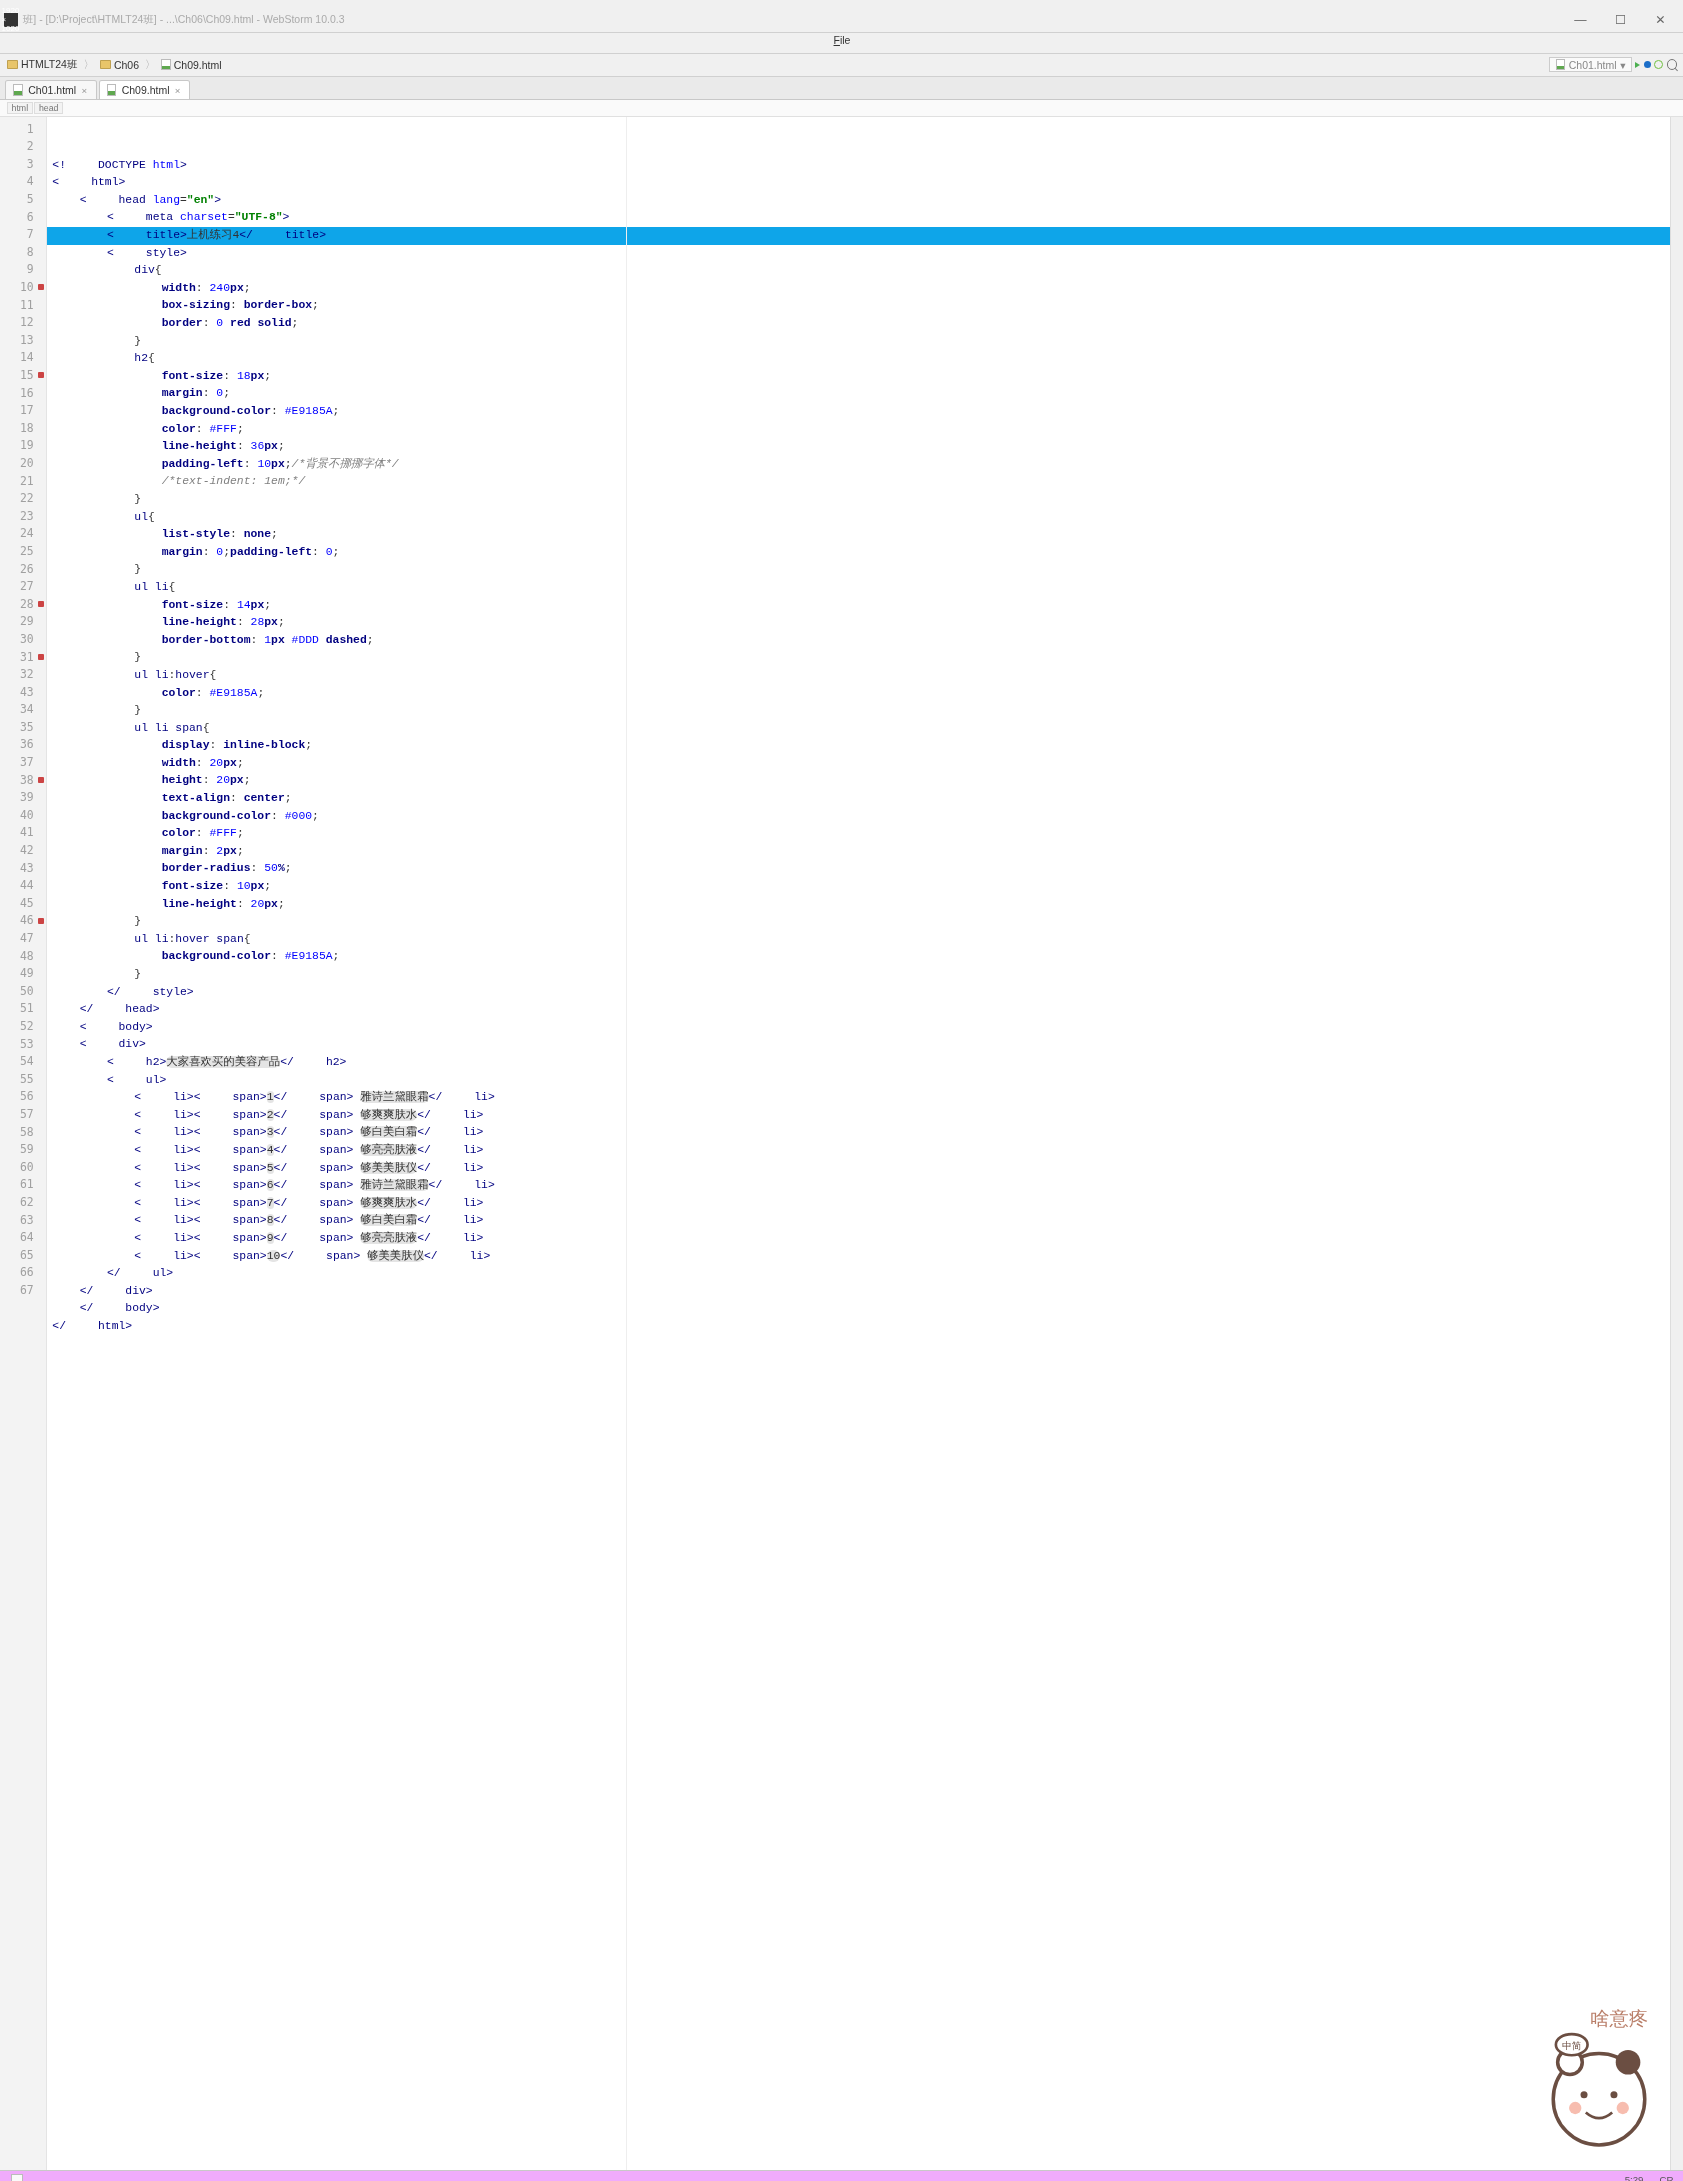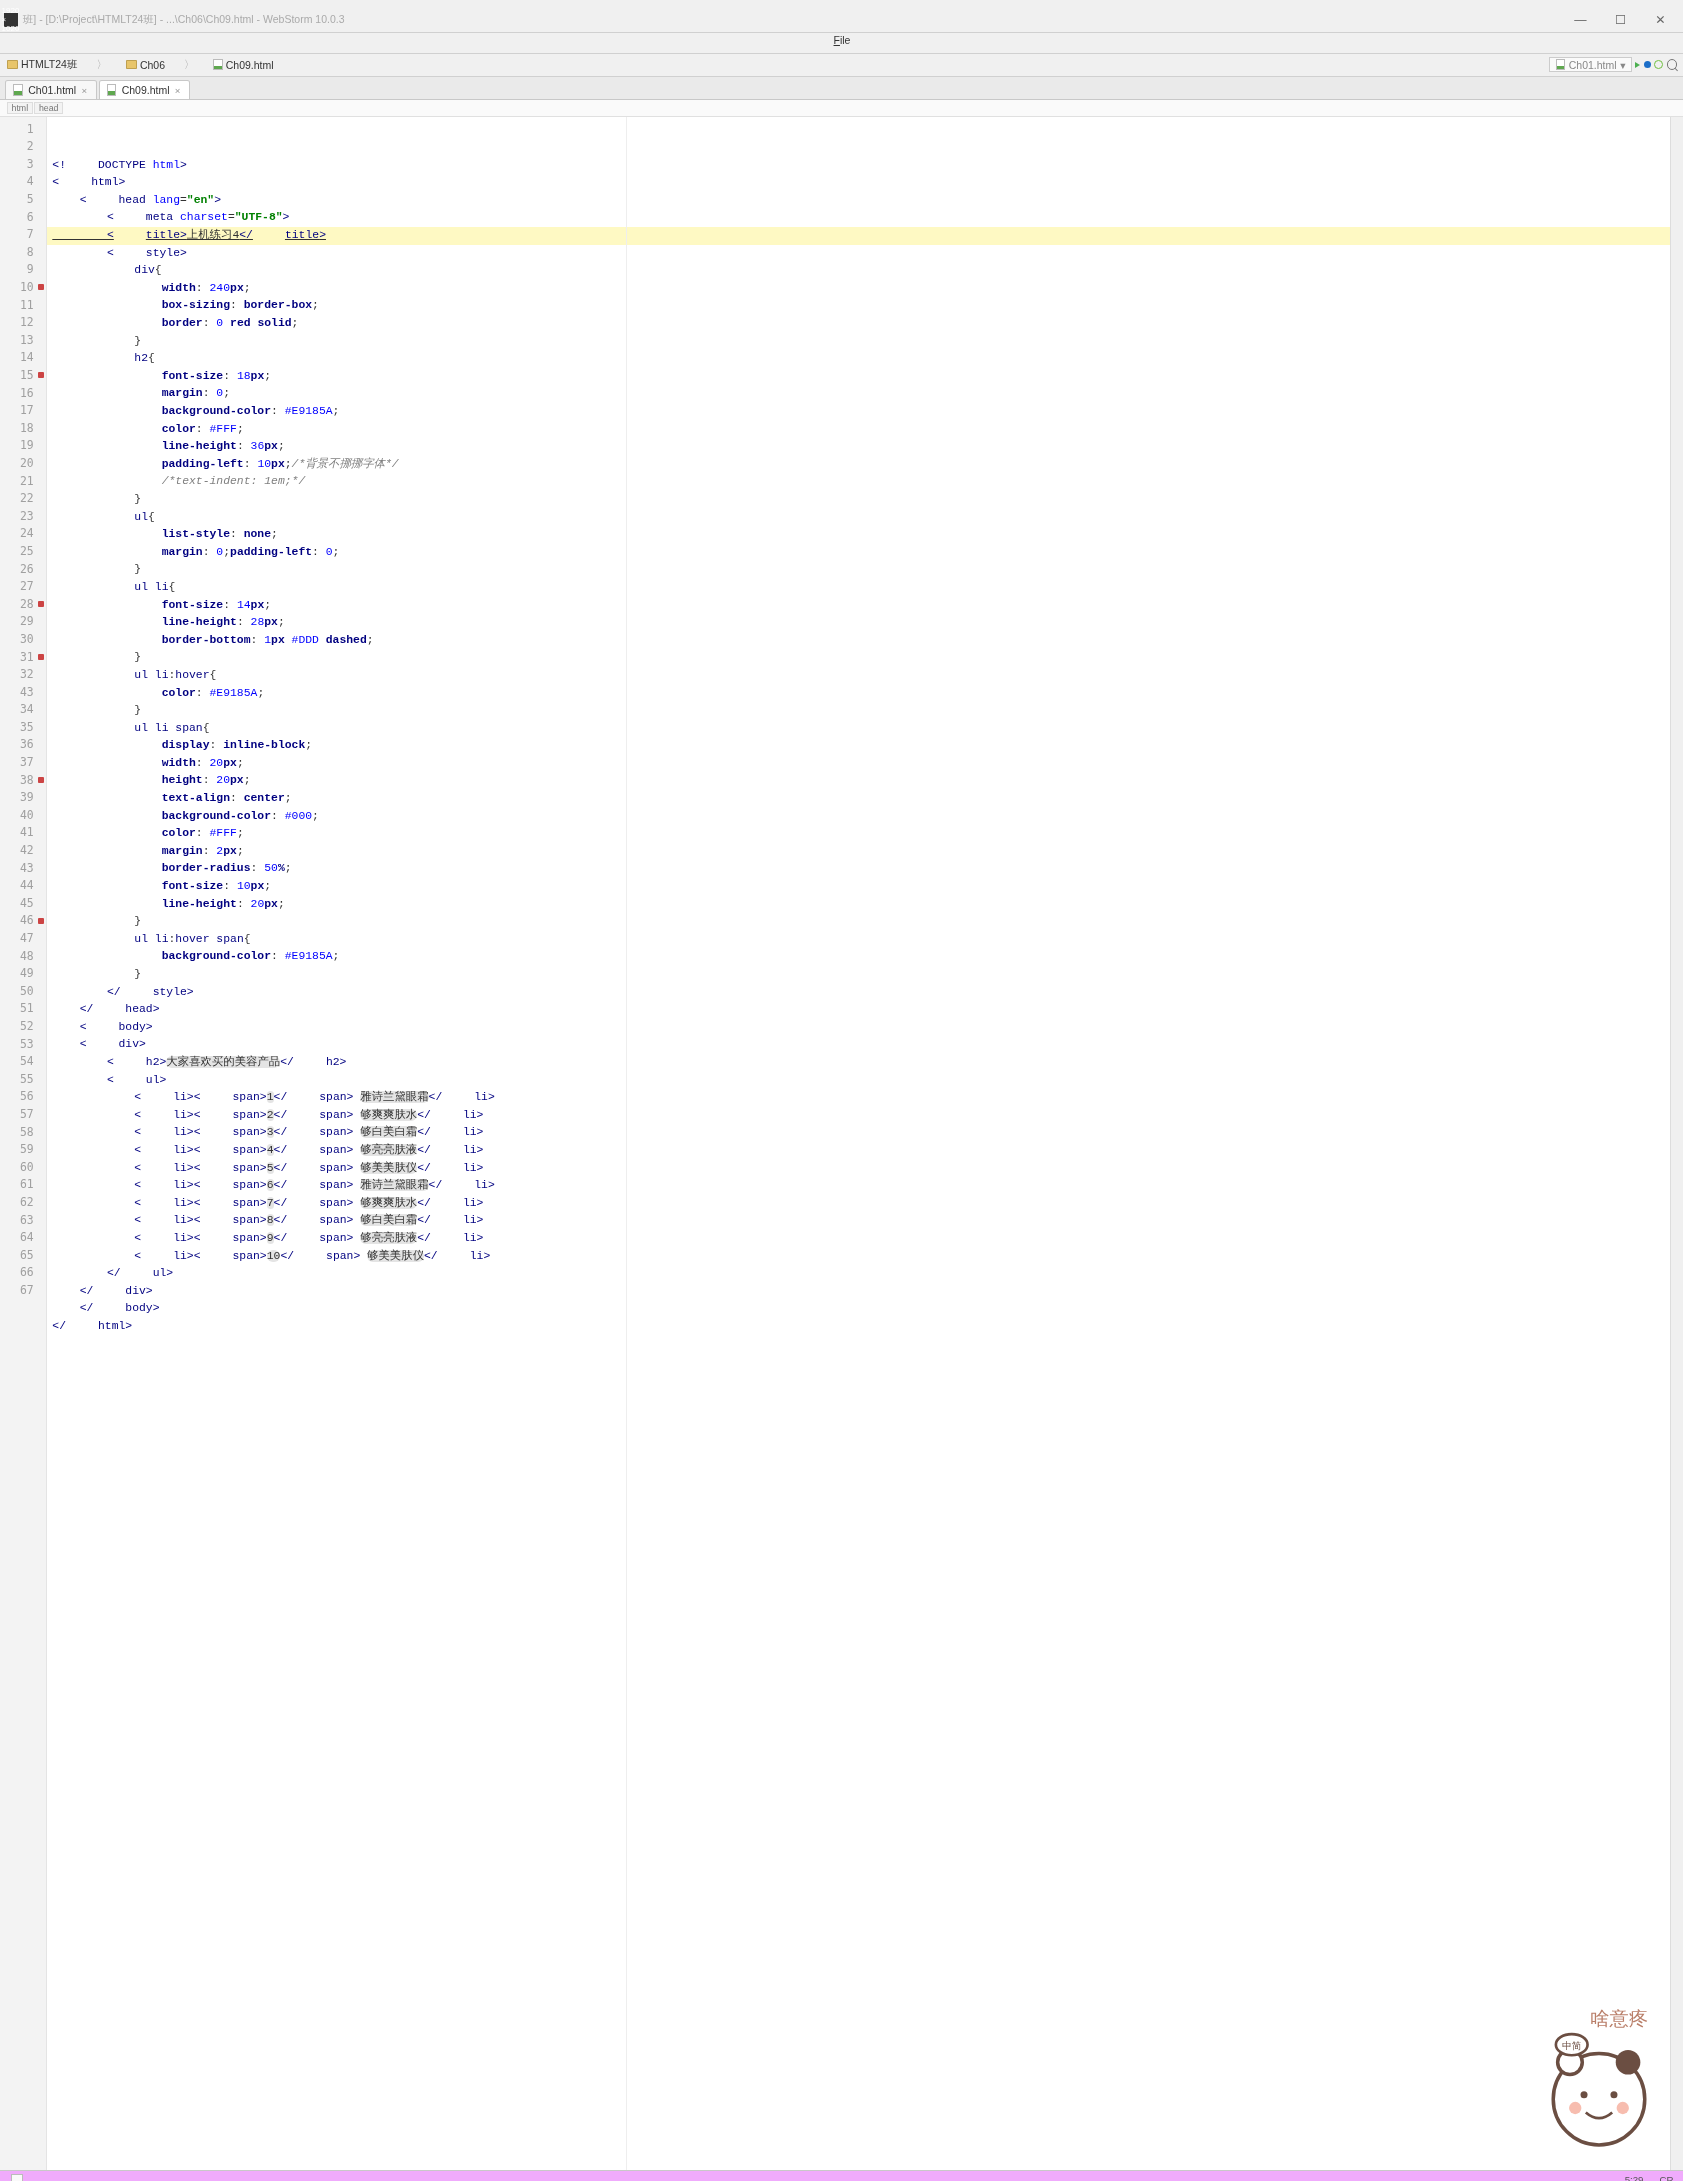--- a/index.html
+++ b/index.html
@@ -55,21 +55,21 @@
 .menubar-item u { text-decoration: underline; }
 
 
 .navbar {
   height: 23px;
   background: #f0f0f0;
   border-bottom: 0.9px solid #d0d0d0;
   display: flex;
   align-items: center;
   padding: 0 7px;
-  gap: 19px;
+  gap: 6px;
 }
 .crumb-folder { color: #333; display: flex; align-items: center; gap: 2.6px; }
 .folder-icon {
   width: 11.4px; height: 8.8px;
   background: #e8c56a;
   border: 0.9px solid #bfa050;
   border-radius: 0.9px;
   display: inline-block;
 }
 .file-icon {
@@ -157,21 +157,21 @@
 .code {
   flex: 1;
   font-family: Consolas, "Courier New", monospace;
   font-size: 11.4px;
   padding-top: 3.5px;
   white-space: pre;
   color: #333;
   position: relative;
 }
 .code .line { height: 17.6px; line-height: 17.6px; padding-left: 5.3px; }
-.code .line.hl { background: #fef9c3; text-decoration: underline; }
+.code .line.hl { background: #0ea5e9; }
 .code .rguide {
   position: absolute; top: 0; bottom: 0; left: 579px;
   border-left: 0.9px solid #eee;
 }
 
 
 .t  { color: #000080; padding-left: 32px; } 
 .a  { color: #0000ff; } 
 .s  { color: #008000; font-weight: bold; } 
 .p  { color: #000080; font-weight: bold; } 

